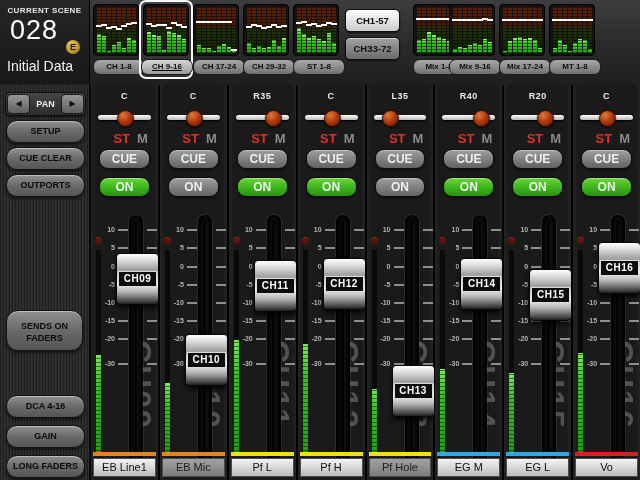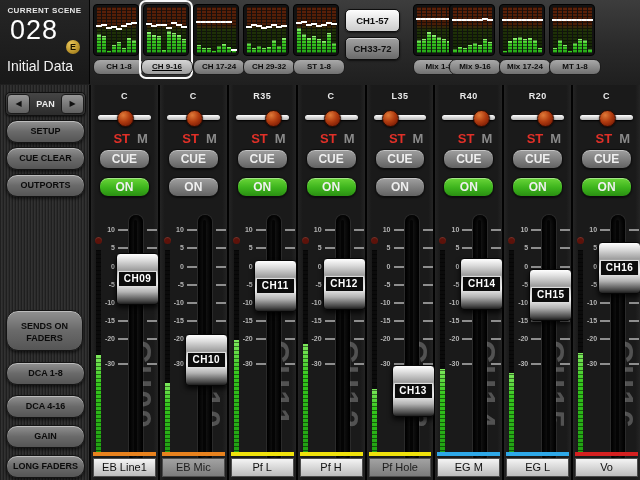--- a/index.html
+++ b/index.html
@@ -541,21 +541,20 @@
     <div class="panlabel">PAN</div>
     <div class="panarrow">▶</div>
   </div>
   <div class="sbtn" style="top:35px">SETUP</div>
   <div class="sbtn" style="top:62px">CUE CLEAR</div>
   <div class="sbtn" style="top:89px">OUTPORTS</div>
   <div class="sbtn big" style="top:225px">
     <span>SENDS ON</span><br>
     <span>FADERS</span>
   </div>
-  <div class="sbtn" style="top:277px">DCA 1-8</div>
   <div class="sbtn" style="top:310px">DCA 4-16</div>
   <div class="sbtn" style="top:340px">GAIN</div>
   <div class="sbtn" style="top:370px">LONG FADERS</div>
 </div>
 
 <div id="strips">
     <div class="strip">
       <div class="pan-val">C</div>
       <div class="pan-track">
         <div class="pan-knob" style="left: calc(50% - 7.5px);"></div>

